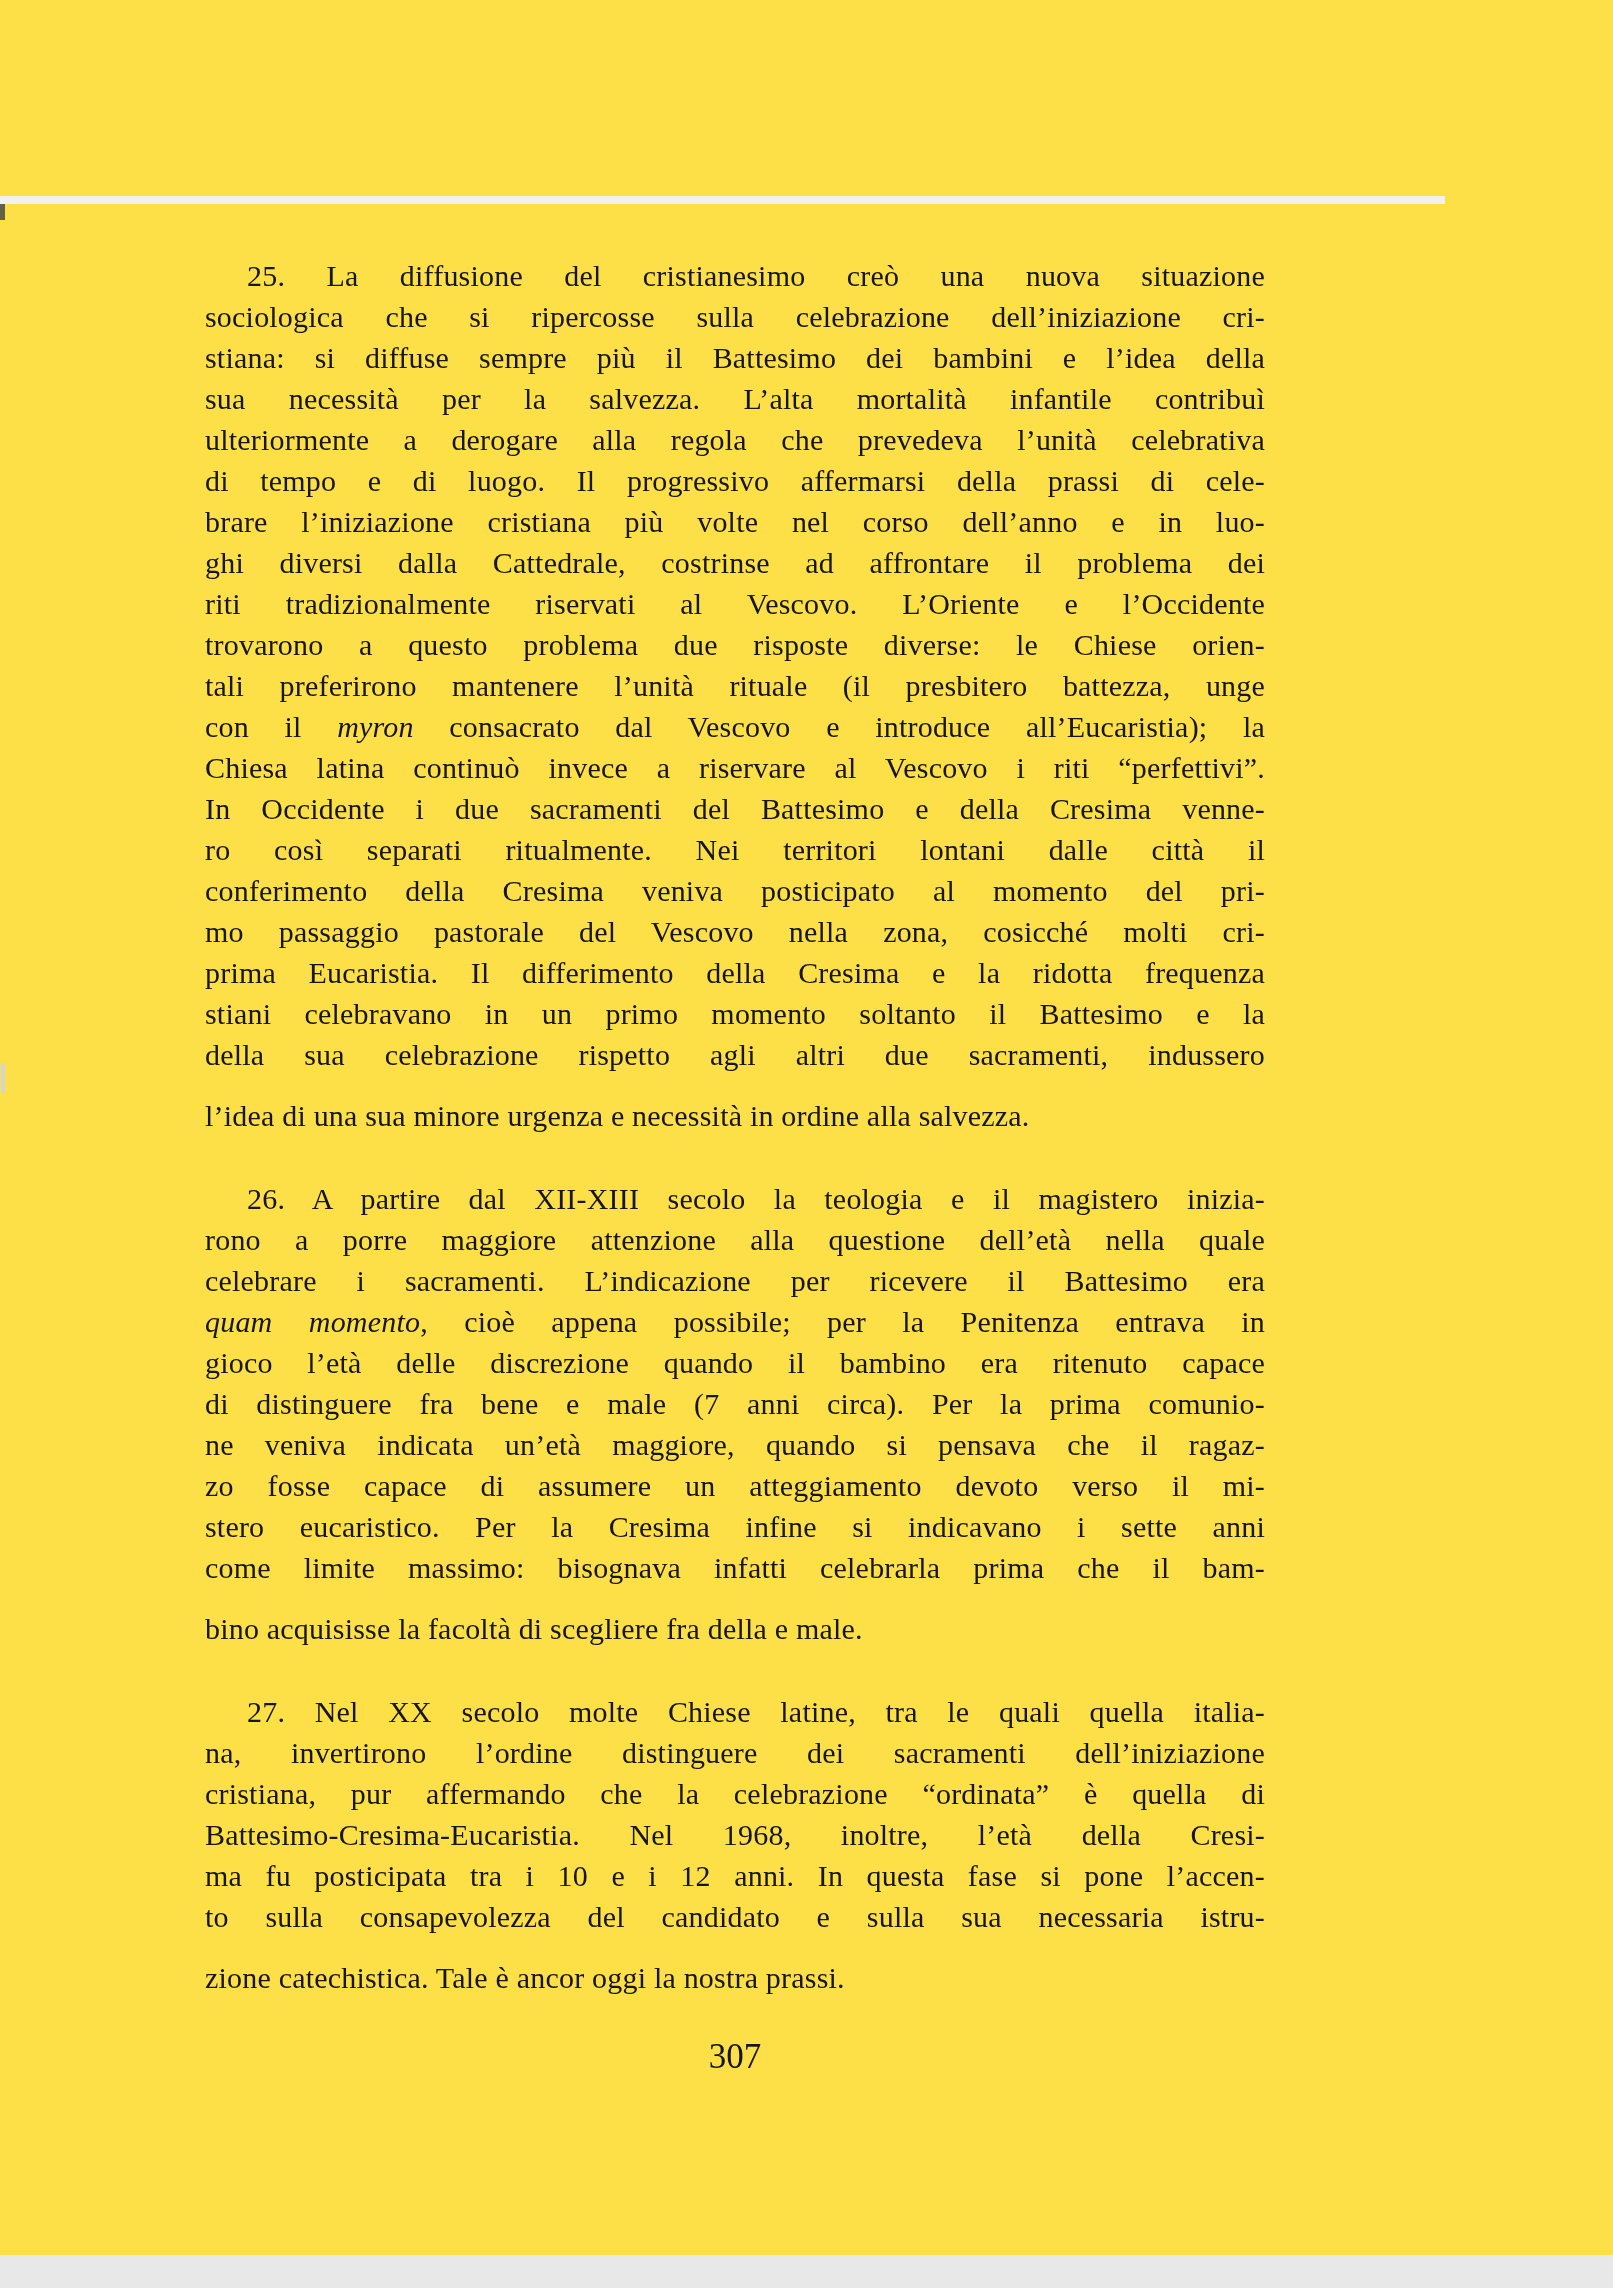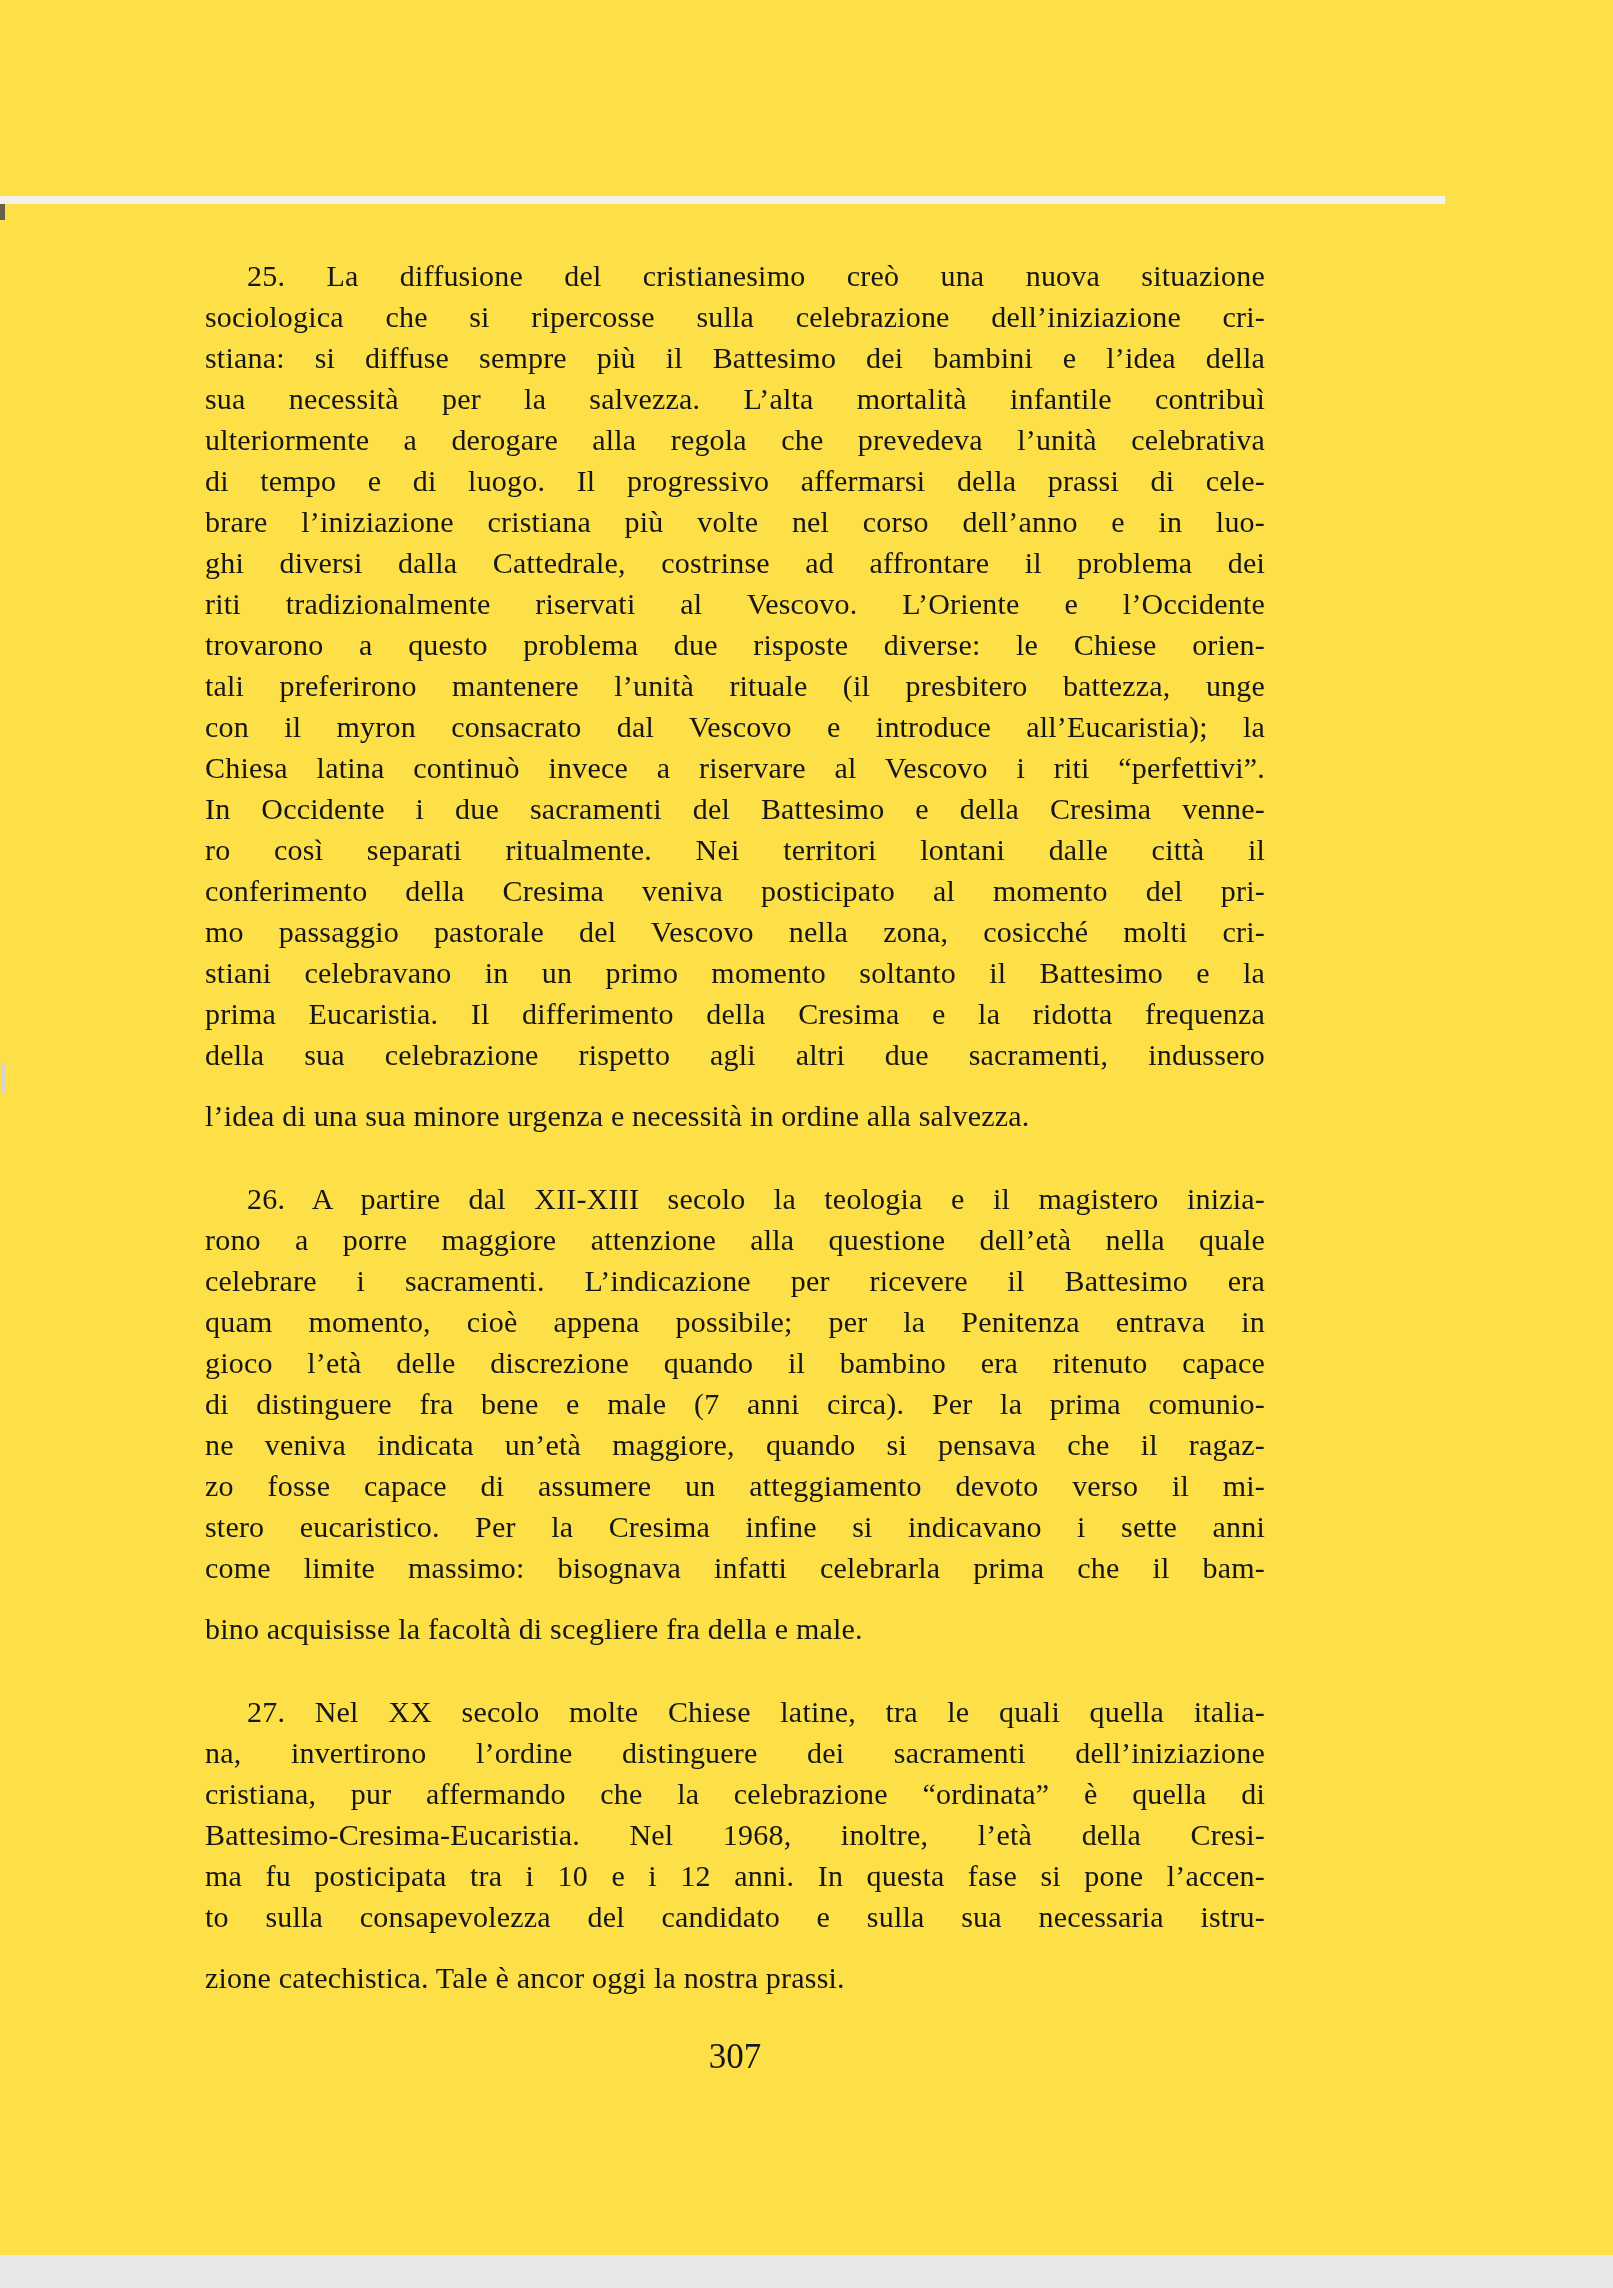--- a/index.html
+++ b/index.html
@@ -47,21 +47,21 @@
     letter-spacing: 0.2px;
   }
   .paragraph { margin: 0 0 42px 0; }
   .line {
     text-align: justify;
     text-align-last: justify;
     white-space: normal;
   }
   .line.last { text-align-last: left; margin-top: 20px; }
   .line.first { text-indent: 42px; }
-  .it { }
+  .it { font-style: italic; }
   .page-number {
     position: absolute;
     left: 205px;
     top: 2038px;
     width: 1060px;
     text-align: center;
     font-size: 35px;
     line-height: 37px;
   }
 </style>
@@ -84,22 +84,22 @@
         <div class="line"><span>ghi diversi dalla Cattedrale, costrinse ad affrontare il problema dei</span></div>
         <div class="line"><span>riti tradizionalmente riservati al Vescovo. L’Oriente e l’Occidente</span></div>
         <div class="line"><span>trovarono a questo problema due risposte diverse: le Chiese orien-</span></div>
         <div class="line"><span>tali preferirono mantenere l’unità rituale (il presbitero battezza, unge</span></div>
         <div class="line"><span>con il </span><span class="it">myron</span><span> consacrato dal Vescovo e introduce all’Eucaristia); la</span></div>
         <div class="line"><span>Chiesa latina continuò invece a riservare al Vescovo i riti “perfettivi”.</span></div>
         <div class="line"><span>In Occidente i due sacramenti del Battesimo e della Cresima venne-</span></div>
         <div class="line"><span>ro così separati ritualmente. Nei territori lontani dalle città il</span></div>
         <div class="line"><span>conferimento della Cresima veniva posticipato al momento del pri-</span></div>
         <div class="line"><span>mo passaggio pastorale del Vescovo nella zona, cosicché molti cri-</span></div>
+        <div class="line"><span>prima Eucaristia. Il differimento della Cresima e la ridotta frequenza</span></div>
         <div class="line"><span>stiani celebravano in un primo momento soltanto il Battesimo e la</span></div>
-        <div class="line"><span>prima Eucaristia. Il differimento della Cresima e la ridotta frequenza</span></div>
         <div class="line"><span>della sua celebrazione rispetto agli altri due sacramenti, indussero</span></div>
         <div class="line last"><span>l’idea di una sua minore urgenza e necessità in ordine alla salvezza.</span></div>
       </div>
       <div class="paragraph">
         <div class="line first"><span>26. A partire dal XII-XIII secolo la teologia e il magistero inizia-</span></div>
         <div class="line"><span>rono a porre maggiore attenzione alla questione dell’età nella quale</span></div>
         <div class="line"><span>celebrare i sacramenti. L’indicazione per ricevere il Battesimo era</span></div>
         <div class="line"><span class="it">quam momento</span><span>, cioè appena possibile; per la Penitenza entrava in</span></div>
         <div class="line"><span>gioco l’età delle discrezione quando il bambino era ritenuto capace</span></div>
         <div class="line"><span>di distinguere fra bene e male (7 anni circa). Per la prima comunio-</span></div>

